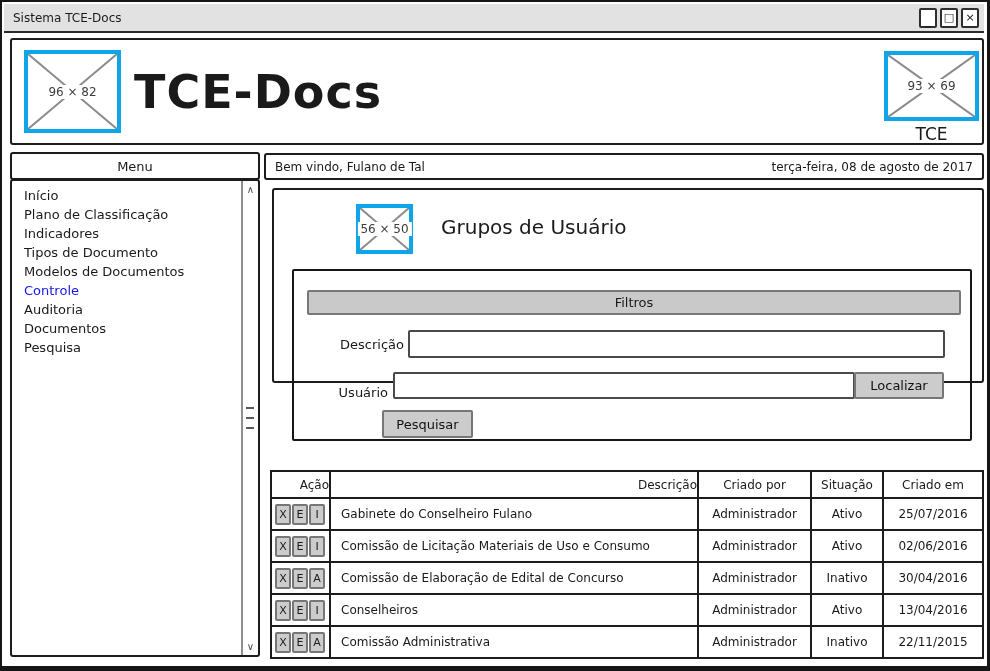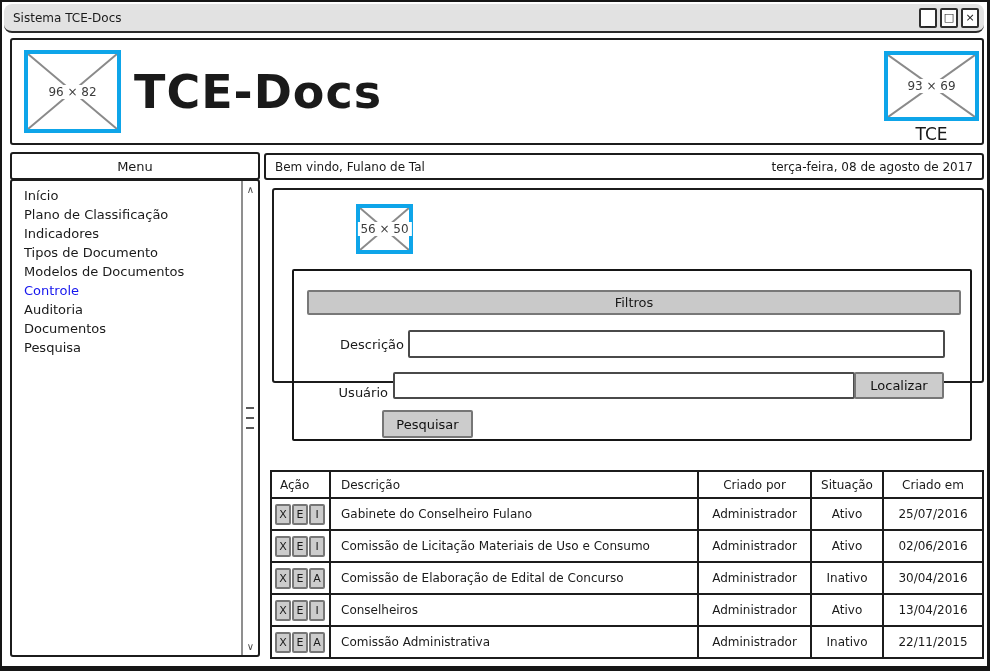--- a/index.html
+++ b/index.html
@@ -1,21 +1,21 @@
 <!DOCTYPE html>
 <html><head>
 <meta charset="utf-8">
 <style>
   html,body{margin:0;padding:0;width:990px;height:671px;overflow:hidden;background:#fff;
     font-family:"DejaVu Sans","Liberation Sans",sans-serif;color:#1a1a1a;}
   .abs{position:absolute;box-sizing:border-box;}
   
   #window-frame{inset:0;border:2px solid #161616;border-right-width:3px;border-bottom-width:5px;background:#fff;}
   #titlebar{left:2px;top:2px;right:3px;height:29px;background:#e2e2e2;border-bottom:2px solid #2b2b2b;
-    display:flex;align-items:center;border-radius:8px;}
+    display:flex;align-items:center;}
   #titlebar-title{font-size:12px;padding-left:9px;}
   #win-controls{margin-left:auto;display:flex;gap:3px;padding-right:5px;}
   .win-btn{width:18px;height:20px;background:#fff;border:2px solid #2e2e2e;border-radius:2px;
     display:flex;align-items:center;justify-content:center;font-size:11px;line-height:1;box-sizing:border-box;}
   .win-btn.min span{transform:translateY(3px);}
   
   .panel{background:#fff;border:2px solid #1c1c1c;border-radius:3px;}
   
   #header-panel{left:8px;top:36px;width:974px;height:107px;}
   .ph{border:4px solid #0ea5e9;background:#fff;position:absolute;box-sizing:border-box;}
@@ -54,21 +54,21 @@
   .text-input{border:2px solid #4a4a4a;border-radius:2px;background:#fff;font-size:13px;
     padding:0 6px;font-family:inherit;outline:none;box-sizing:border-box;}
   .btn{background:#cccccc;border:2px solid #767676;border-radius:2px;color:#111;
     display:flex;align-items:center;justify-content:center;font-size:13px;cursor:default;}
   #localizar-btn{left:560px;top:101px;width:90px;height:27px;}
   #pesquisar-btn{left:88px;top:139px;width:91px;height:28px;}
   
   #results-table{left:268px;top:468px;border-collapse:collapse;table-layout:fixed;background:#fff;}
   #results-table th,#results-table td{border:2px solid #1c1c1c;font-weight:normal;font-size:12px;
     padding:0;overflow:hidden;white-space:nowrap;}
-  #results-table th{height:25px;text-align:left;}
+  #results-table th{height:25px;text-align:right;}
   #results-table td{height:30px;margin-top:21px;}
   .col-acao{width:59px;} .col-desc{width:368px;} .col-criadopor{width:113px;}
   .col-situacao{width:72px;} .col-criadoem{width:100px;}
   .pad-l8{padding-left:8px !important;} .pad-l10{padding-left:10px !important;}
   .cell-center{text-align:center !important;}
   .action-cell{padding-left:3px !important;}
   .action-btn{display:inline-flex;align-items:center;justify-content:center;width:16px;height:21px;
     background:#cccccc;border:2px solid #767676;border-radius:2px;font-size:11px;margin-right:1px;
     box-sizing:border-box;vertical-align:middle;}
 </style>
@@ -137,20 +137,21 @@
   </div>
 
   <div class="abs panel" id="main-panel">
     <div class="ph" id="content-icon-ph">
       <svg viewBox="0 0 100 100" preserveAspectRatio="none">
         <line x1="0" y1="0" x2="100" y2="100" stroke="#8a8a8a" stroke-width="2" vector-effect="non-scaling-stroke"></line>
         <line x1="100" y1="0" x2="0" y2="100" stroke="#8a8a8a" stroke-width="2" vector-effect="non-scaling-stroke"></line>
       </svg>
       <span class="ph-label">56 × 50</span>
     </div>
+    <div class="abs" id="page-title">Grupos de Usuário</div>
 
     <div class="abs" id="filters-box">
       <div class="abs" id="filtros-bar">Filtros</div>
       <div class="abs field-label" id="descricao-label">Descrição</div>
       <input class="abs text-input" id="descricao-input" type="text" value="" style="">
       <div class="abs field-label" id="usuario-label">Usuário</div>
       <input class="abs text-input" id="usuario-input" type="text" value="" style="">
       <div class="abs btn" id="localizar-btn">Localizar</div>
       <div class="abs btn" id="pesquisar-btn">Pesquisar</div>
     </div>

